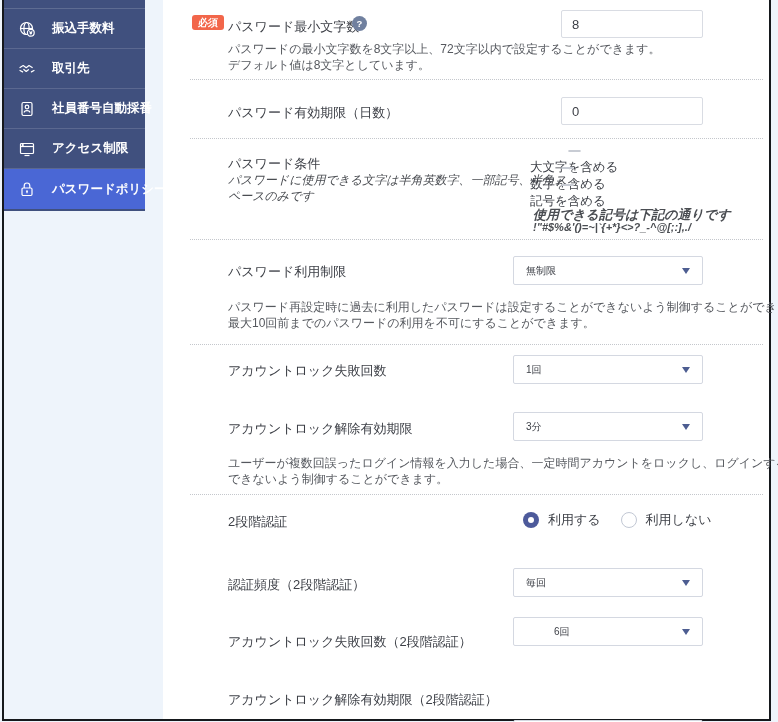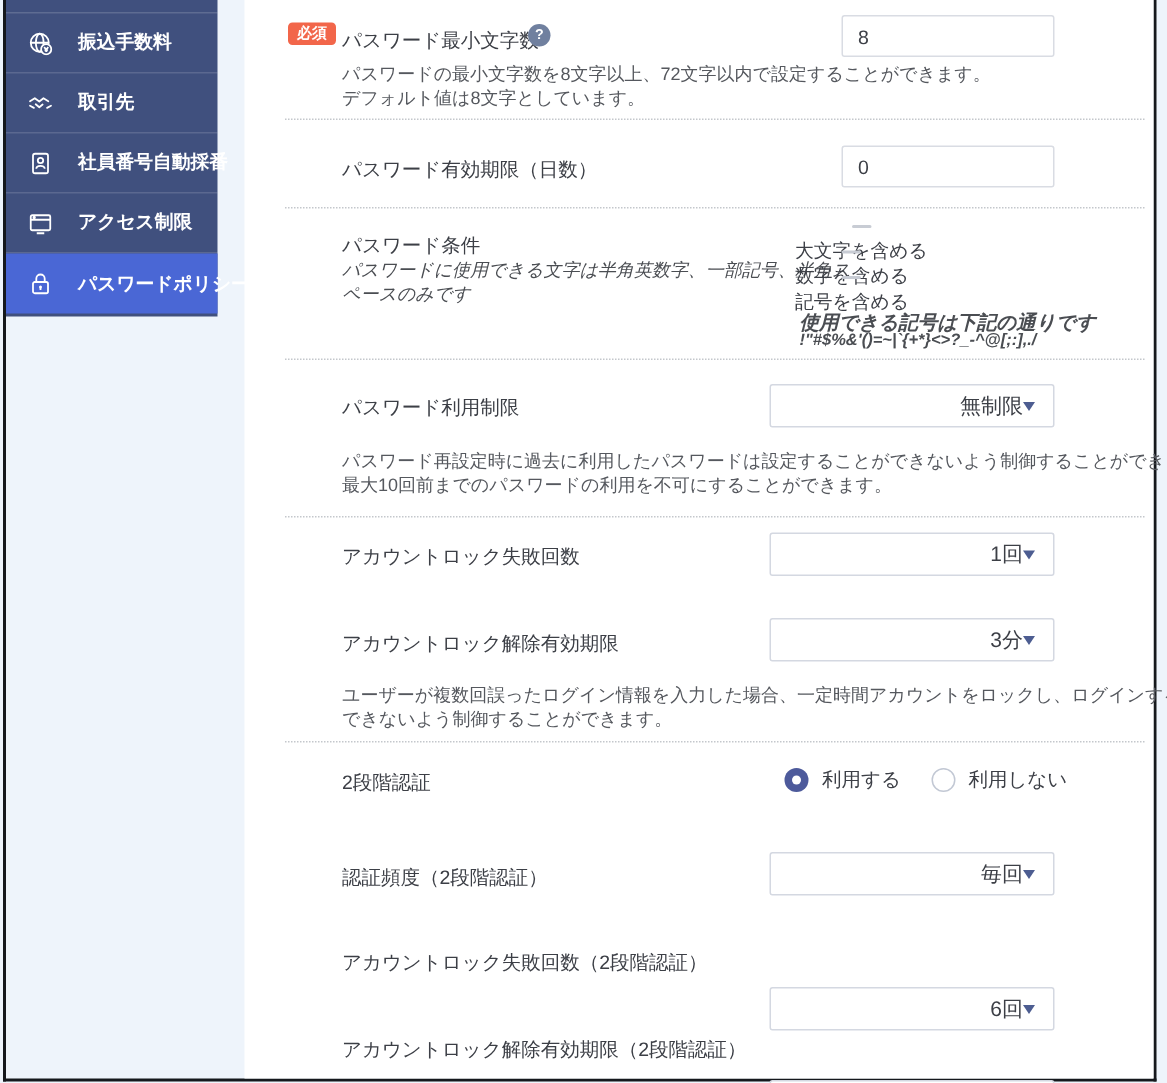--- a/index.html
+++ b/index.html
@@ -52,22 +52,22 @@
     align-items: center; justify-content: center; cursor: pointer;
   }
   .tinput {
     width: 142px; height: 28px; border: 1px solid #d9dce3; border-radius: 2px;
     padding: 0 10px; font-size: 13px; color: #3c3f46; background: #fff;
     font-family: inherit;
   }
   .dropdown {
     width: 190px; height: 29px; border: 1px solid #d4d8e1; border-radius: 2px;
     background: #fff; display: flex; align-items: center;
-    padding: 0 12px; font-size: 14px; color: #3c3f46; cursor: pointer;
-    justify-content: flex-end;
+    padding: 0 12px; font-size: 10px; color: #3c3f46; cursor: pointer;
+    justify-content: space-between;
   }
   .caret {
     width: 0; height: 0;
     border-left: 4.5px solid transparent; border-right: 4.5px solid transparent;
     border-top: 6px solid #4d5d91;
   }
   .divider { border-top: 1px dotted #c4c7cc; left: 27px; right: 6px; height: 0; }
   .cb-row { display: flex; align-items: center; gap: 7px; height: 17px; flex-direction: column; }
   .cb {
     width: 13px; height: 13px; border: 1px solid #c8ccd4; border-radius: 2px;
@@ -213,21 +213,21 @@
       </div>
     </div>
 
     <span class="abs label" style="left:65px; top:576px;">認証頻度（2段階認証）</span>
     <div class="abs dropdown" style="left:350px; top:568px;">
       <span>毎回</span>
       <span class="caret"></span>
     </div>
 
     <span class="abs label" style="left:65px; top:633px;">アカウントロック失敗回数（2段階認証）</span>
-    <div class="abs dropdown" style="left:350px; top:658px;padding-left:40px;">
+    <div class="abs dropdown" style="left:350px; top:617px;padding-left:40px;">
       <span>6回</span>
       <span class="caret"></span>
     </div>
 
     <span class="abs label" style="left:65px; top:691px;">アカウントロック解除有効期限（2段階認証）</span>
     <div class="abs dropdown" style="left:350px; top:720px;font-weight:bold;">
       <span>30分</span>
       <span class="caret"></span>
     </div>
 

